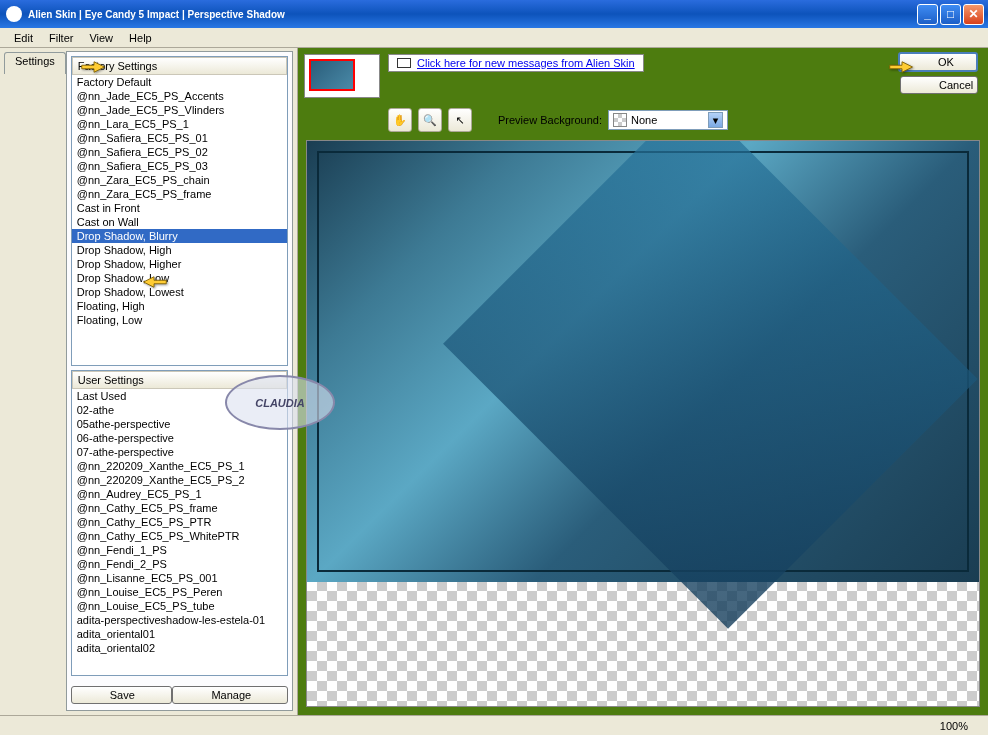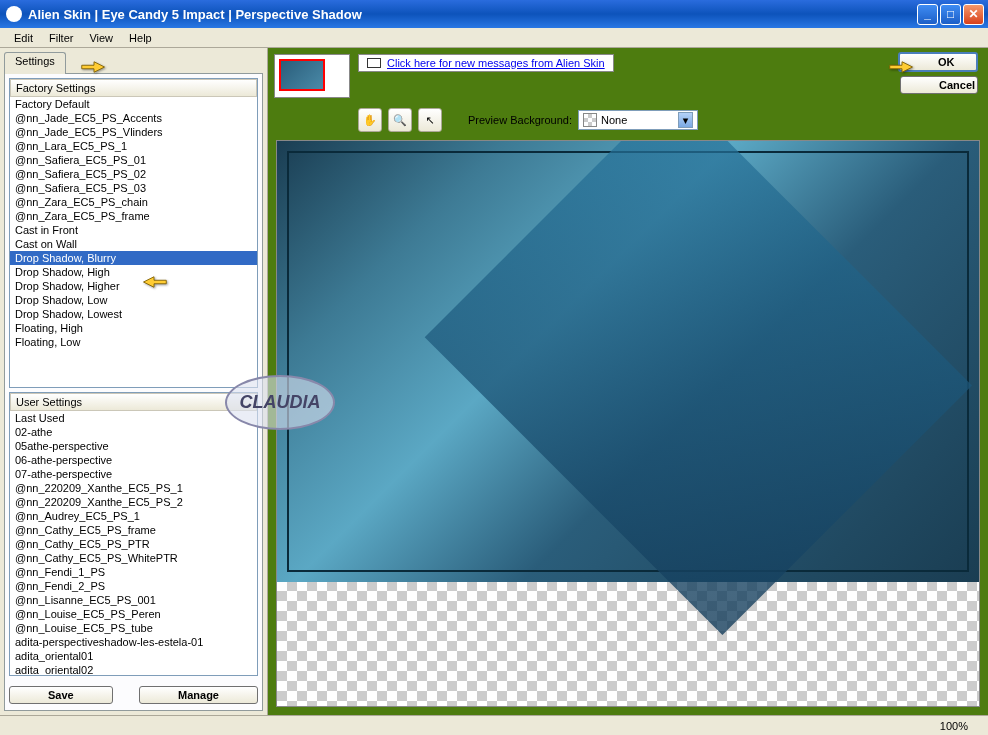--- a/index.html
+++ b/index.html
@@ -1,45 +1,45 @@
 <!DOCTYPE html>
 <html><head>
 <meta charset="utf-8">
 <style>
 * { box-sizing: border-box; margin: 0; padding: 0; font-family: Tahoma, sans-serif; font-size: 11px; }
 body { background: #ece9d8; width: 988px; height: 735px; overflow: hidden; position: relative; }
 
 .titlebar { height: 28px; background: linear-gradient(to bottom, #2a6cde 0%, #0d53bb 50%, #2977e4 100%); display: flex; align-items: center; color: white; font-weight: bold; padding-left: 6px; }
 .titlebar .app-icon { width: 16px; height: 16px; background: #fff; border-radius: 50%; margin-right: 6px; display: inline-block; }
-.titlebar .title { flex: 1; font-size: 13px; }
+.titlebar .title { flex: 1; font-size: 10px; }
 .winbtns { display: flex; gap: 2px; margin-right: 4px; }
 .winbtn { width: 21px; height: 21px; border: 1px solid #fff; border-radius: 3px; display: flex; align-items: center; justify-content: center; color: #fff; font-weight: bold; font-size: 12px; }
 .winbtn.min, .winbtn.max { background: linear-gradient(to bottom, #3f8cf3, #1c5fc7); }
 .winbtn.close { background: linear-gradient(to bottom, #f5986a, #d8411b); }
 
 .menubar { height: 20px; background: #ece9d8; display: flex; align-items: center; padding-left: 6px; border-bottom: 1px solid #aca899; }
 .menubar span { padding: 2px 8px; cursor: default; }
 
 .content { display: flex; height: calc(100% - 28px - 20px - 20px); }
 
-.left-panel { width: 268px; background: #ece9d8; border-right: 1px solid #aca899; display: flex; flex-direction: column; padding: 4px; }
+.left-panel { width: 298px; background: #ece9d8; border-right: 1px solid #aca899; display: flex; padding: 4px; }
 .tab-row { display: flex; height: 22px; }
 .tab { background: #ece9d8; border: 1px solid #919b9c; border-bottom: none; border-radius: 3px 3px 0 0; padding: 2px 10px; position: relative; z-index: 2; }
 .tab-body { border: 1px solid #919b9c; flex: 1; background: #fcfcfe; margin-top: -1px; padding: 4px; display: flex; flex-direction: column; gap: 4px; overflow: hidden; }
 
 .list-box { border: 1px solid #7f9db9; background: #fff; overflow-y: scroll; }
 .list-header { background: linear-gradient(to bottom, #fff, #ece9d8); border: 1px solid #cbc7b8; padding: 2px 5px; font-size: 11px; position: sticky; top: 0; }
 .list-item { padding: 0px 5px; cursor: default; white-space: nowrap; line-height: 14px; }
 .list-item.selected { background: #316ac5; color: #fff; }
 
 .factory-box { height: 310px; }
 .user-box { height: 300px; flex: 1; }
 
 .btn-row { display: flex; justify-content: space-between; padding: 6px 0 2px; }
-.btn { background: linear-gradient(to bottom, #fff, #ece9d8); border: 1px solid #707070; border-radius: 3px; padding: 2px 38px; cursor: pointer; min-width: 75px; text-align: center; font-weight: bold; }
+.btn { background: linear-gradient(to bottom, #fff, #ece9d8); border: 1px solid #707070; border-radius: 3px; padding: 2px 38px; cursor: pointer; min-width: 75px; text-align: center; }
 
 .right-panel { flex: 1; display: flex; flex-direction: column; background: #4d7c0f; position: relative; }
 .top-row { display: flex; align-items: flex-start; padding: 6px; gap: 8px; }
 .thumbstrip { width: 76px; height: 44px; border: 1px solid #888; background: #fff; position: relative; overflow: hidden; }
 .thumb { width: 46px; height: 32px; border: 2px solid red; margin: 4px; background: linear-gradient(135deg, #2a5d7a, #4a8aa8); }
 .msg-link { color: #0000ee; text-decoration: underline; border: 1px solid #888; padding: 2px 8px; background: #fff; display: flex; align-items: center; gap: 6px; }
 .msg-icon { width: 14px; height: 10px; background: #fff; border: 1px solid #333; position: relative; }
 
 .action-btns { display: flex; flex-direction: column; gap: 4px; align-items: flex-end; padding-right: 10px; margin-top: 4px; }
 .action-btn { width: 75px; text-align: center; }
@@ -56,21 +56,21 @@
 .preview-checker { position: absolute; inset: 0; background: repeating-conic-gradient(#ccc 0 25%, #fff 0 50%) 0 0/20px 20px; }
 .preview-img { position: absolute; top: 0; left: 0; right: 0; height: 78%; background: linear-gradient(135deg, #1a3d52 0%, #3d7a94 20%, #5ba8c4 40%, #2a5d7a 60%, #1a3d52 100%); }
 .preview-img::before { content:''; position:absolute; inset:10px; border:2px solid #0a2a3a; }
 .preview-img::after { content:''; position:absolute; left:30%; top:10%; width:60%; height:80%; background: linear-gradient(135deg, rgba(40,120,160,0.7), rgba(20,60,90,0.8)); transform: rotate(45deg); }
 
 .statusbar { position: absolute; bottom: 0; left: 0; right: 0; height: 20px; background: #ece9d8; border-top: 1px solid #aca899; display: flex; align-items: center; justify-content: flex-end; padding-right: 20px; }
 
 .hand-cursor { position: absolute; width: 28px; height: 22px; pointer-events: none; z-index: 100; }
 .hand-cursor svg { width: 100%; height: 100%; filter: drop-shadow(1px 1px 1px rgba(0,0,0,0.4)); }
 
-.watermark { position: absolute; left: 225px; top: 375px; width: 110px; height: 55px; border: 2px solid #88a; border-radius: 50%; background: rgba(220,225,240,0.6); display: flex; align-items: center; justify-content: center; font-style: italic; font-weight: bold; color: #446; font-size: 18px; z-index: 50; pointer-events: none; }
+.watermark { position: absolute; left: 225px; top: 375px; width: 110px; height: 55px; border: 2px solid #88a; border-radius: 50%; background: rgba(220,225,240,0.6); display: flex; align-items: center; justify-content: center; font-style: italic; font-weight: bold; color: #446; font-size: 11px; z-index: 50; pointer-events: none; }
 
 ::-webkit-scrollbar { width: 16px; }
 ::-webkit-scrollbar-track { background: #f0f0e8; border: 1px solid #ccc; }
 ::-webkit-scrollbar-thumb { background: linear-gradient(to right, #cbe0fa, #a8c8ee); border: 1px solid #7ba9e3; border-radius: 2px; }
 ::-webkit-scrollbar-button { background: linear-gradient(to bottom, #cbe0fa, #a8c8ee); height: 16px; border: 1px solid #7ba9e3; }
 </style>
 </head>
 <body>
 
 <div class="titlebar">

